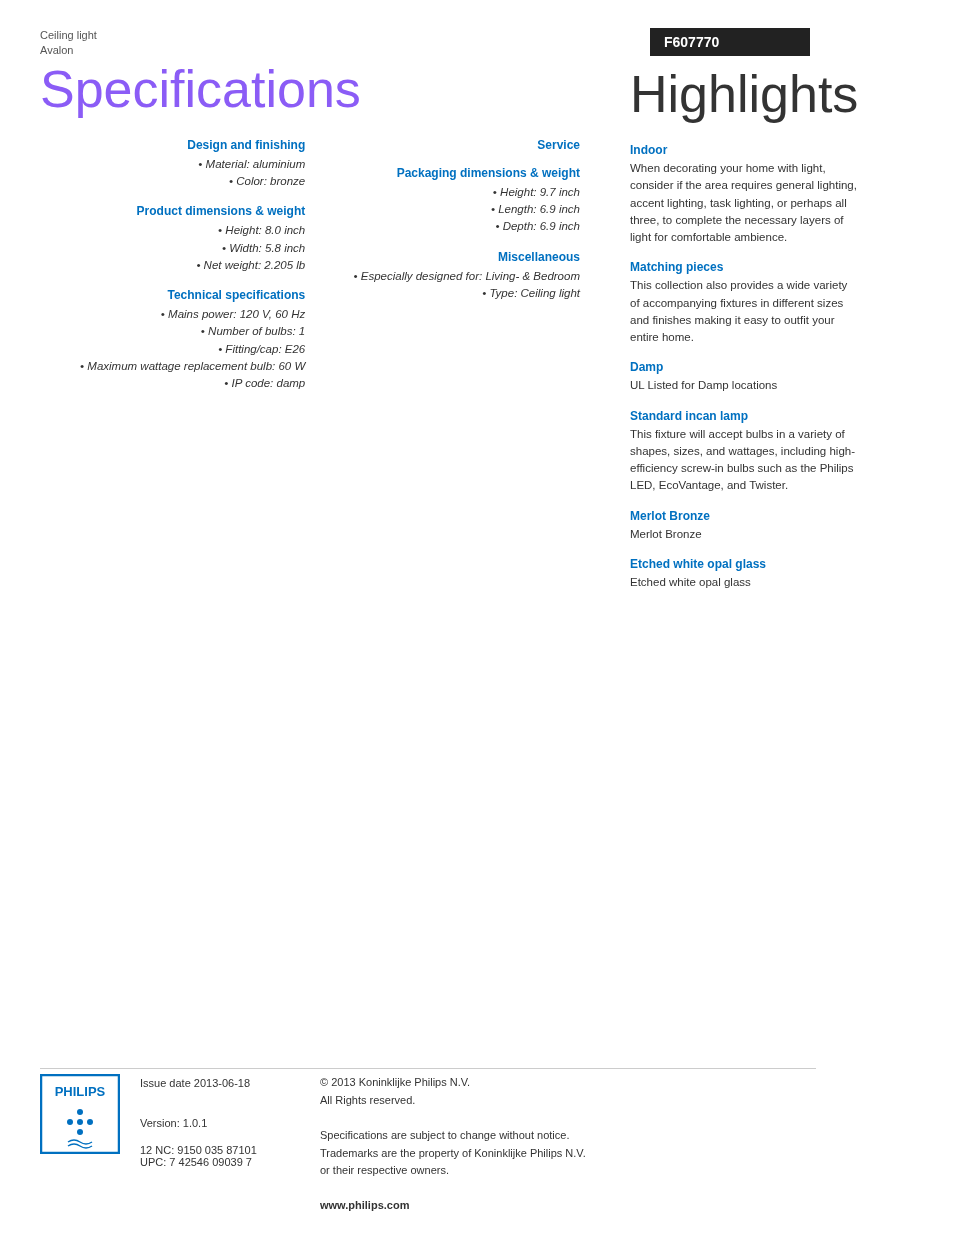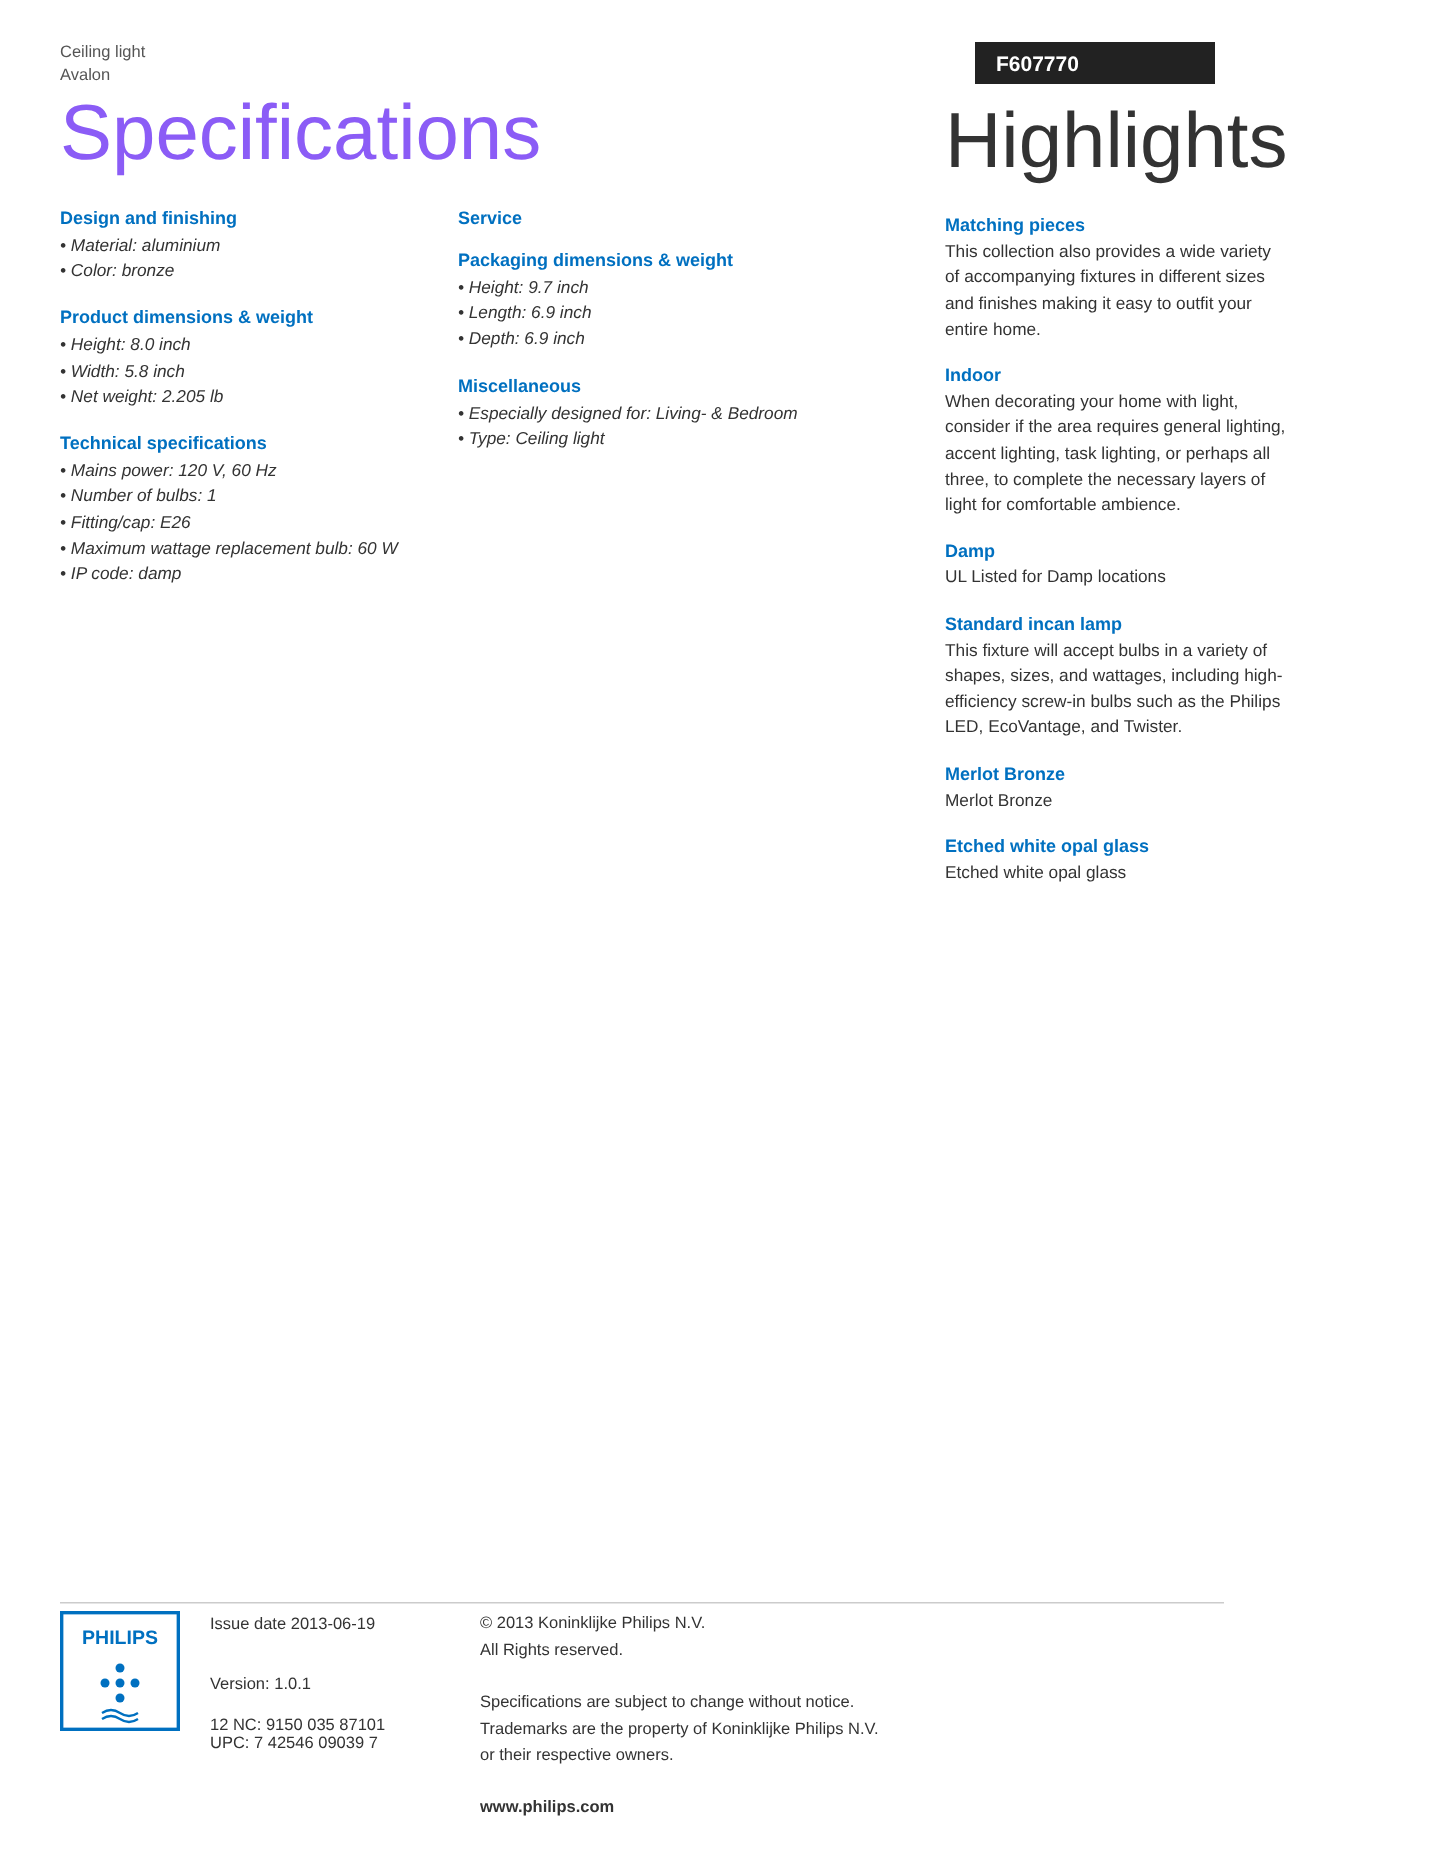--- a/index.html
+++ b/index.html
@@ -71,20 +71,21 @@
     }
 
     .spec-list li::before {
       content: "• ";
     }
 
     
     .specs-columns {
       display: flex;
       gap: 0;
+      text-align: right;
     }
 
     .specs-col-left {
       width: 280px;
     }
 
     .specs-col-right {
       width: 290px;
     }
 
@@ -250,27 +251,27 @@
       </div>
     </div>
 
     <div class="right-panel">
 
       <div class="product-code-bar">F607770</div>
 
       <h1 class="highlights-title">Highlights</h1>
 
       <div class="highlight-section">
+        <div class="highlight-section-title">Indoor</div>
+        <div class="highlight-text">When decorating your home with light, consider if the area requires general lighting, accent lighting, task lighting, or perhaps all three, to complete the necessary layers of light for comfortable ambience.</div>
+      </div>
+
+      <div class="highlight-section">
         <div class="highlight-section-title">Matching pieces</div>
         <div class="highlight-text">This collection also provides a wide variety of accompanying fixtures in different sizes and finishes making it easy to outfit your entire home.</div>
-      </div>
-
-      <div class="highlight-section">
-        <div class="highlight-section-title">Indoor</div>
-        <div class="highlight-text">When decorating your home with light, consider if the area requires general lighting, accent lighting, task lighting, or perhaps all three, to complete the necessary layers of light for comfortable ambience.</div>
       </div>
 
       <div class="highlight-section">
         <div class="highlight-section-title">Damp</div>
         <div class="highlight-text">UL Listed for Damp locations</div>
       </div>
 
       <div class="highlight-section">
         <div class="highlight-section-title">Standard incan lamp</div>
         <div class="highlight-text">This fixture will accept bulbs in a variety of shapes, sizes, and wattages, including high-efficiency screw-in bulbs such as the Philips LED, EcoVantage, and Twister.</div>
@@ -307,21 +308,21 @@
           <circle cx="10" cy="0" r="3" fill="#0070c0"></circle>
 
           <path d="M-12,20 Q-6,16 0,20 Q6,24 12,20" fill="none" stroke="#0070c0" stroke-width="1.5"></path>
           <path d="M-12,24 Q-6,20 0,24 Q6,28 12,24" fill="none" stroke="#0070c0" stroke-width="1.5"></path>
         </g>
       </svg>
     </div>
 
     <div class="footer-middle">
       <div class="footer-info">
-        <div>Issue date 2013-06-19</div>
+        <div>Issue date 2013-06-18</div>
         <br>
         <div>Version: 1.0.1</div>
       </div>
       <div class="footer-codes">
         <div>12 NC: 9150 035 87101</div>
         <div>UPC: 7 42546 09039 7</div>
       </div>
     </div>
 
     <div class="footer-right">

